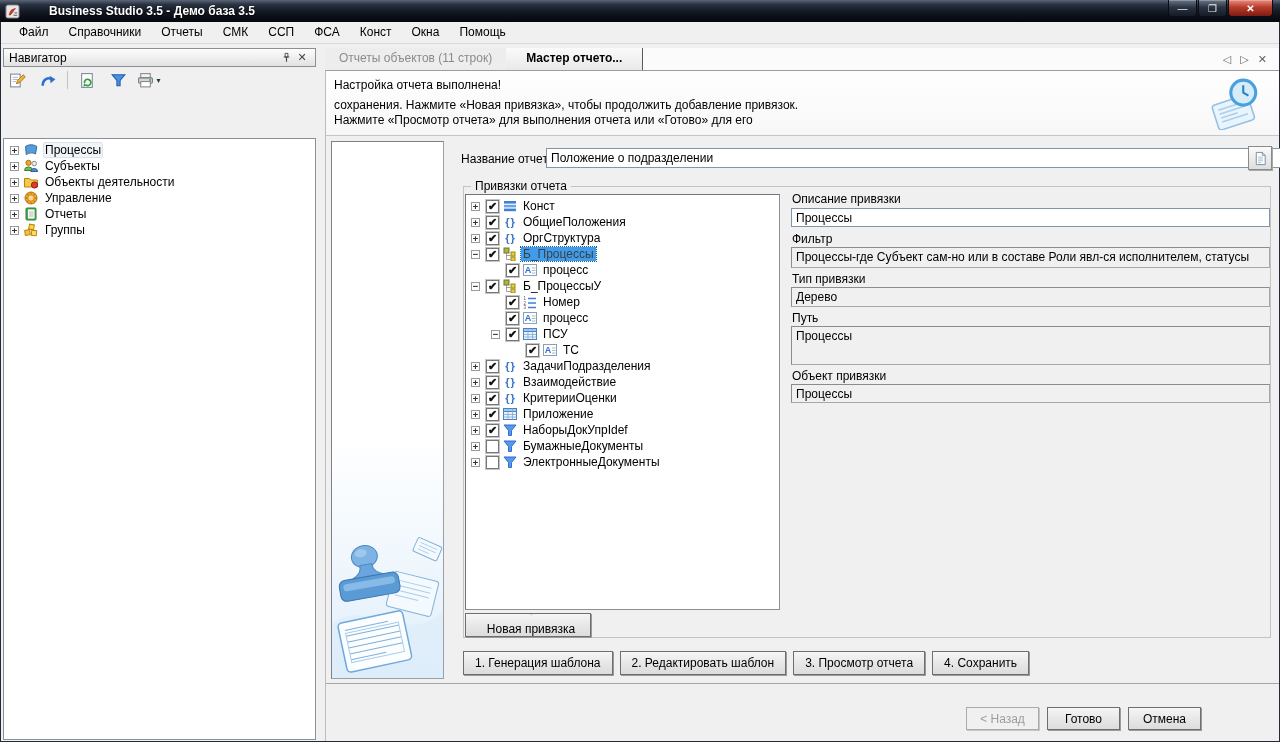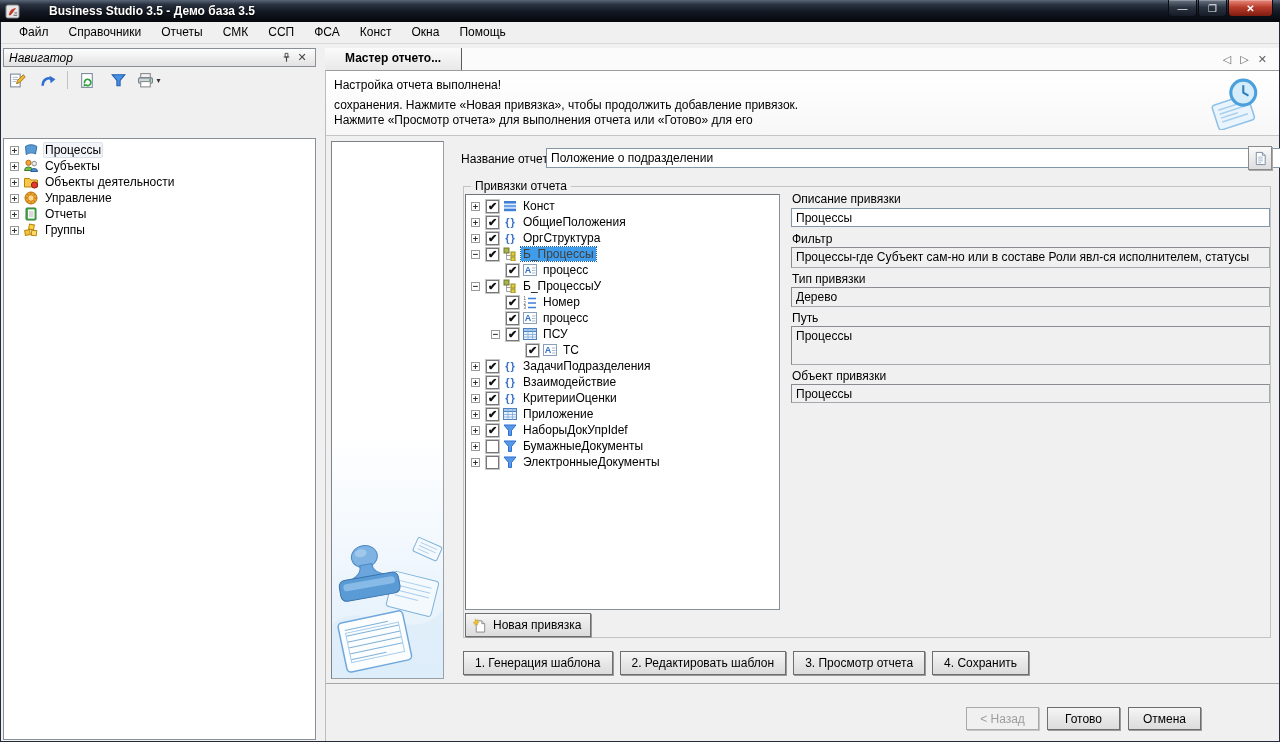--- a/index.html
+++ b/index.html
@@ -20,21 +20,21 @@
 
   
   .menubar { position:absolute; left:1px; top:22px; right:1px; height:22px; background:#f0f0f0;
     border-bottom:1px solid #d9d9d9; display:flex; align-items:center; padding-left:8px; }
   .menuitem { padding:0 10px; line-height:21px; cursor:default; }
 
   
   .navigator { position:absolute; left:1px; top:45px; width:317px; bottom:1px; background:#f0f0f0; }
   .nav-header { margin:3px 2px 0 2px; height:19px; border:1px solid #898f94;
     background:linear-gradient(180deg,#fdfdfd,#e2e2e2); display:flex; align-items:center; padding:0 5px; }
-  .nav-header .nav-title { flex:1;font-style:italic; }
+  .nav-header .nav-title { flex:1; }
   .nav-hbtn { width:16px; height:15px; display:flex; align-items:center; justify-content:center; color:#444; font-size:11px; }
   .nav-toolbar { height:26px; display:flex; align-items:center; padding:0 4px; gap:7px; }
   .tbtn { width:24px; height:22px; display:flex; align-items:center; justify-content:center; }
   .tsep { width:1px; height:18px; background:#c2c2c2; }
   .caret { font-size:8px; color:#333; margin-left:2px; }
   .nav-tree { position:absolute; left:2px; right:2px; top:93px; bottom:1px; background:#fff; border:1px solid #8a9097; padding:3px 0 0 2px; }
   .trow { height:16px; display:flex; align-items:center; padding-left:4px; white-space:nowrap; }
   .exp { flex:0 0 9px; width:9px; height:9px; border:1px solid #9a9a9a; background:#fff;
     font:700 9px/7px "DejaVu Sans Mono",monospace; text-align:center; color:#333; margin-right:4px; }
   .exp.none { visibility:hidden; }
@@ -82,21 +82,21 @@
   .lvl1 { padding-left:23px !important; }
   .lvl2 { padding-left:43px !important; }
   .cb { flex:0 0 13px; width:13px; height:13px; background:#fff; border:1px solid #777;
     box-shadow:0 0 0 1px #c4c4c4; margin:0 4px 0 2px; font-size:11px; line-height:11px; text-align:center; font-weight:bold; color:#111; }
   .bicon { width:14px; height:14px; flex:0 0 14px; margin-right:4px; display:flex; align-items:center; justify-content:center; }
   .braces { color:#3a72c8; font-weight:bold; font-size:11px; line-height:12px; }
   .sel { background:#3f9ceb; color:#404040; outline:1px dotted #1c5f9e; }
 
   .new-bind-btn { position:absolute; left:1px; top:426px; width:126px; height:24px;
     background:linear-gradient(180deg,#f6f6f6,#e9e9e9 45%,#dcdcdc); border:1px solid #6e6e6e; box-shadow:1px 1px 0 #9a9a9a;
-    display:flex; align-items:center; gap:6px; padding-left:6px; font:12px "Liberation Sans",sans-serif; }
+    display:flex; align-items:center; gap:6px; padding-left:6px; font:12px "Liberation Sans",sans-serif;flex-direction:column; }
 
   .details { position:absolute; left:327px; top:0; width:479px; }
   .dlabel { position:absolute; left:1px; }
   .dfield { position:absolute; left:0; width:479px; background:#f0f0f0; border:1px solid #a5a9ad;
     border-top-color:#898d91; border-left-color:#898d91; padding:2px 4px; overflow:hidden; white-space:nowrap; }
   .dfield.white { background:#fff; border-color:#8396a8; }
 
   .step-btns { position:absolute; left:137px; top:515px; display:flex; gap:7px; }
   .btn { height:24px; padding:0 11px; background:linear-gradient(180deg,#f6f6f6,#e9e9e9 45%,#dcdcdc);
     border:1px solid #6e6e6e; box-shadow:1px 1px 0 #9a9a9a; font:12px "Liberation Sans",sans-serif; display:flex; align-items:center; }
@@ -238,20 +238,21 @@
             <rect x="2" y="8" width="5" height="5" fill="#f7c13a" stroke="#b8860b" transform="rotate(-8 4.5 10.5)"></rect>
             <rect x="8.5" y="8.5" width="5" height="5" fill="#ffda66" stroke="#b8860b" transform="rotate(6 11 11)"></rect>
           </svg>
         <span class="lbl">Группы</span>
       </div>
     </div>
   </div>
 
   <div class="main">
     <div class="tabstrip">
+      <div class="tab inactive">Отчеты объектов (11 строк)</div>
       <div class="tab active">Мастер отчето...</div>
       <div class="tab-fill"></div>
       <div class="tab-nav">
         <span>◁</span>
         <span>▷</span>
         <span>✕</span>
       </div>
     </div>
 
     <div class="panel">

